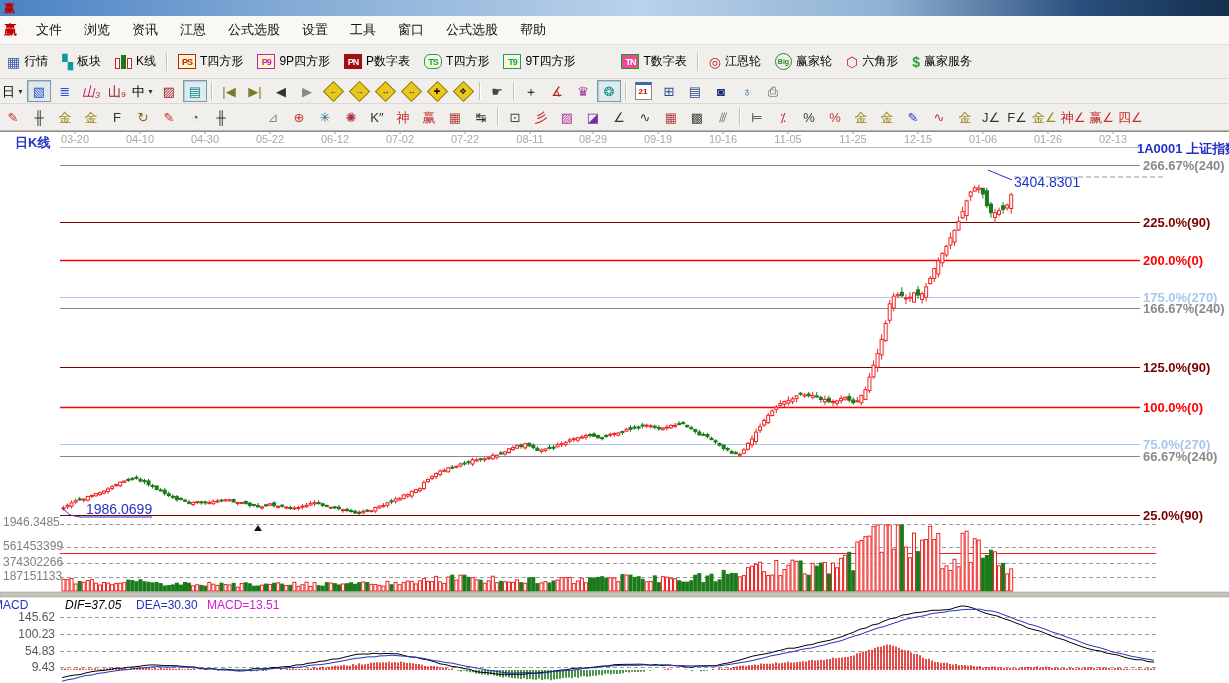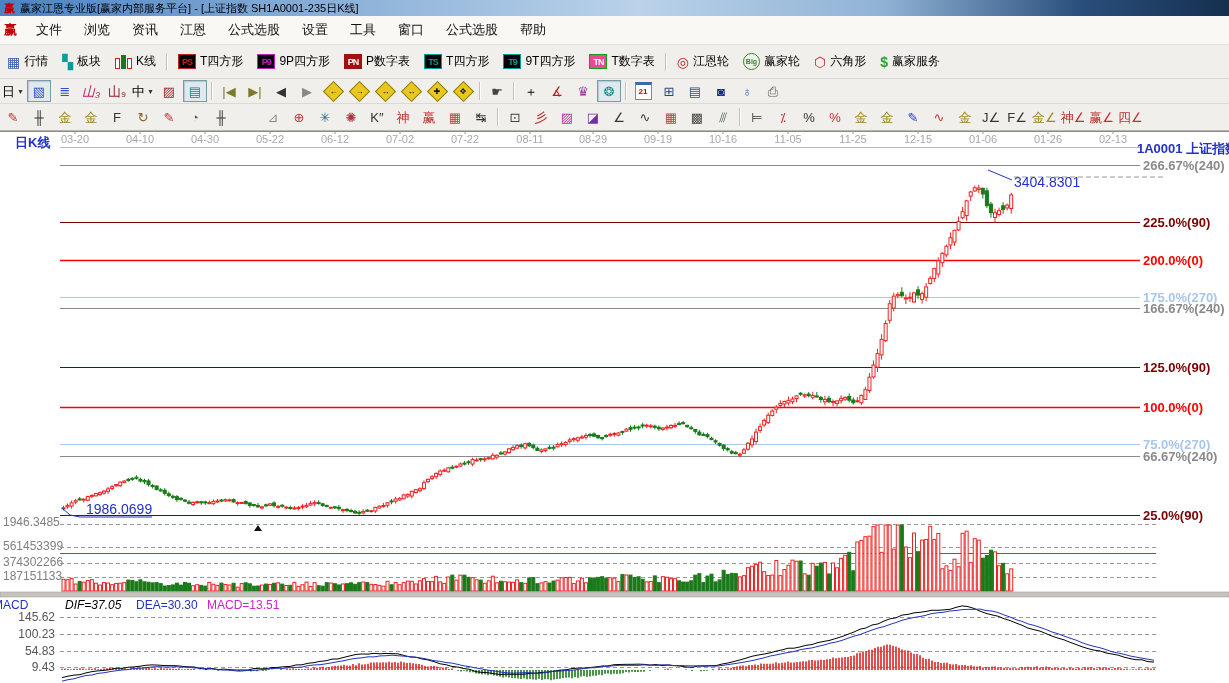--- a/index.html
+++ b/index.html
@@ -12,21 +12,21 @@
     border-bottom:1px solid #e3e1da;}
   .menubar .logo{color:#c00000;font-weight:bold;margin:0 8px 0 4px;font-size:13px;}
   .menu-item{padding:0 11px;cursor:default;}
   .toolbar{display:flex;align-items:center;background:#f1efeb;}
   .tb1{height:33px;font-size:12px;border-bottom:1px solid #dcd9d2;}
   .tb2{height:24px;border-bottom:1px solid #dcd9d2;}
   .tb3{height:26px;border-bottom:1px solid #b9b6af;}
   .tbitem{display:flex;align-items:center;gap:4px;padding:0 7px;height:100%;}
   .tbitem .ic{font-size:14px;line-height:1;}
   .badge{width:16px;height:13px;border:1px solid;font-size:9px;font-weight:bold;display:flex;
-    align-items:center;justify-content:center;background:#000000;letter-spacing:-1px;}
+    align-items:center;justify-content:center;background:#fef9c3;letter-spacing:-1px;}
   .circle-ic{width:15px;height:15px;border:1px solid #2a8a2a;border-radius:50%;font-size:7px;
     display:flex;align-items:center;justify-content:center;color:#2a8a2a;font-weight:bold;}
   .sep{width:1px;height:18px;background:#c3c0ba;border-right:1px solid #fff;margin:0 3px;}
   .iconbtn{min-width:22px;height:20px;display:flex;align-items:center;justify-content:center;
     font-size:13px;margin:0 1px;border:1px solid transparent;position:relative;line-height:1;}
   .iconbtn.pressed{border:1px solid #7a9aa8;background:#dfe9ee;box-shadow:inset 1px 1px 1px #b8c8d0;}
   .iconbtn .caret{font-size:7px;color:#333;margin-left:2px;}
   .diamond{width:13px;height:13px;background:#e8c820;transform:rotate(45deg);border:1px solid #8a7a10;
     display:flex;align-items:center;justify-content:center;}
   .diamond span{transform:rotate(-45deg);font-size:8px;color:#111;font-weight:bold;}
@@ -42,21 +42,20 @@
   svg text{font-family:"Liberation Sans","DejaVu Sans",sans-serif;}
   .lbl-blue{color:#2232c8;font-weight:bold;font-size:13px;}
   .macd-head{position:absolute;top:467px;left:0;width:100%;font-size:12px;}
   .macd-head span{position:absolute;top:0;}
 </style>
 </head>
 <body>
 
 <div class="titlebar">
   <span class="logo">赢</span>
-  <span>赢家江恩专业版[赢家内部服务平台] - [上证指数  SH1A0001-235日K线]</span>
 </div>
 
 <div class="menubar">
   <span class="logo">赢</span>
   <span id="menu-items" style="display:flex;">
       <span class="menu-item">文件</span>
       <span class="menu-item">浏览</span>
       <span class="menu-item">资讯</span>
       <span class="menu-item">江恩</span>
       <span class="menu-item">公式选股</span>
@@ -92,29 +91,29 @@
     </span>
     <span class="tbitem">
       <span class="badge" style="border-color: rgb(192, 32, 192); color: rgb(192, 32, 192);">P9</span>
       <span>9P四方形</span>
     </span>
     <span class="tbitem">
       <span class="badge" style="border-color: rgb(160, 16, 16); background: rgb(160, 16, 16); color: rgb(255, 255, 255);">PN</span>
       <span>P数字表</span>
     </span>
     <span class="tbitem">
-      <span class="badge" style="border-color: rgb(10, 154, 154); color: rgb(10, 154, 154);">TS</span>
+      <span class="badge" style="border-color: rgb(10, 154, 154); color: rgb(10, 154, 154); border-radius: 6px;">TS</span>
       <span>T四方形</span>
     </span>
     <span class="tbitem">
       <span class="badge" style="border-color: rgb(10, 154, 154); color: rgb(10, 154, 154);">T9</span>
       <span>9T四方形</span>
     </span>
     <span class="tbitem">
-      <span class="badge" style="border-color: rgb(16, 160, 16); background: #ec4899; color: rgb(255, 255, 255);">TN</span>
+      <span class="badge" style="border-color: rgb(16, 160, 16); background: #ec4899; color: rgb(255, 255, 255); margin-left: 32px;">TN</span>
       <span>T数字表</span>
     </span>
     <span class="sep"></span>
     <span class="tbitem">
       <span class="ic" style="color: rgb(192, 32, 32);">◎</span>
       <span>江恩轮</span>
     </span>
     <span class="tbitem">
       <span class="circle-ic" style="color: rgb(42, 138, 42);">Big</span>
       <span>赢家轮</span>

